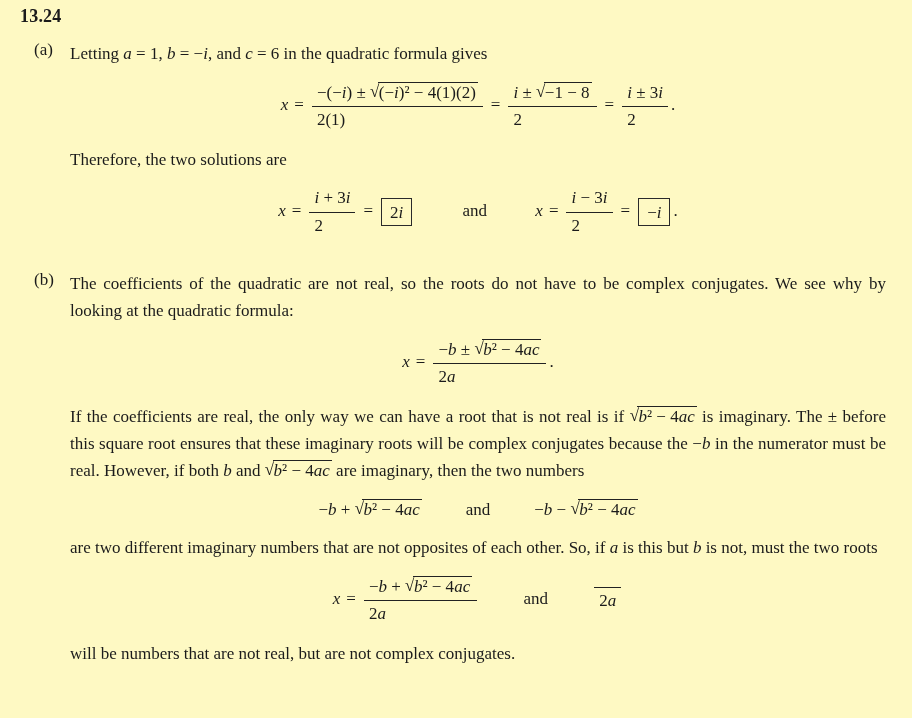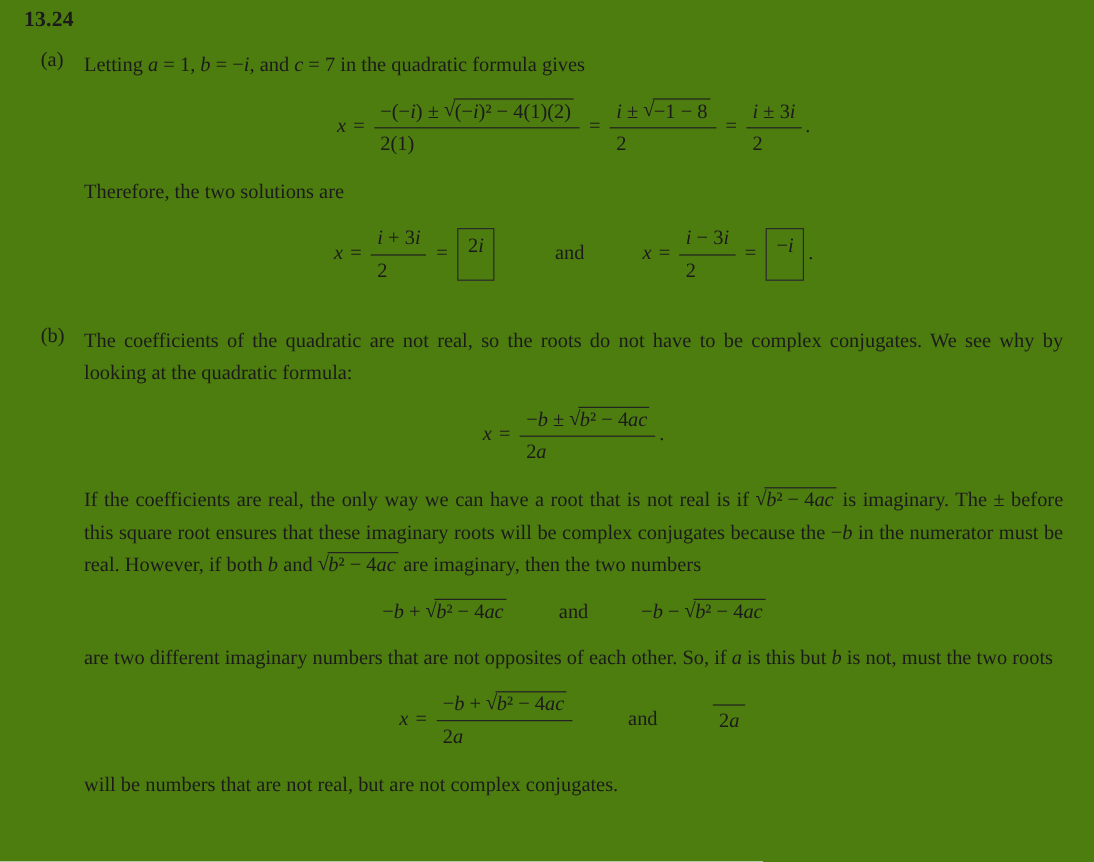--- a/index.html
+++ b/index.html
@@ -1,21 +1,21 @@
 <!DOCTYPE html>
 <html><head>
 <meta charset="utf-8">
 <style>
   html, body { margin: 0; padding: 0; background: #ffffff; }
   .page {
     position: relative;
     width: 912px; height: 718px;
     box-sizing: border-box;
     padding: 6px 26px 10px 20px;
-    background: #4d7c0f;
+    background: #fef9c3;
     color: #1b1b1b;
     font-family: "Liberation Serif", "DejaVu Serif", serif;
     font-size: 17px;
     overflow: hidden;
   }
   .problem-number { font-weight: bold; font-size: 18px; letter-spacing: 0.2px; }
   .part { display: flex; margin-top: 13px; }
   .part-label { width: 36px; margin-left: 14px; flex: none; }
   .part-body { flex: 1; min-width: 0; }
   p.text { margin: 0; text-align: justify; line-height: 1.6; }
@@ -35,36 +35,36 @@
   .frac .den { display: block; border-top: 1.5px solid #222; padding: 3px 5px 1px; line-height: 1.18; }
 
   
   .sqrt { white-space: nowrap; }
   .rad { display: inline-block; transform: translateY(-1px); margin-right: -1.5px; font-style: normal; }
   .bar { display: inline-block; border-top: 1.5px solid #222; line-height: 1.12; padding: 0 2px 0 1px; }
 
   
   .boxed {
     display: inline-block; vertical-align: middle;
-    border: 1.4px solid #2a2a2a; padding: 5px 8px 20px; margin: 0 2px;
+    border: 1.4px solid #2a2a2a; padding: 5px 8px 4px; margin: 0 2px;
     line-height: 1;
   }
 </style>
 </head>
 <body>
 
 <div class="page">
 
   <div class="problem-number">13.24</div>
 
   <div class="part">
     <div class="part-label">(a)</div>
     <div class="part-body">
 
-      <p class="text"><span>Letting </span><i>a</i><span> = 1, </span><i>b</i><span> = −</span><i>i</i><span>, and </span><i>c</i><span> = 7 in the quadratic formula gives</span></p>
+      <p class="text"><span>Letting </span><i>a</i><span> = 1, </span><i>b</i><span> = −</span><i>i</i><span>, and </span><i>c</i><span> = 6 in the quadratic formula gives</span></p>
 
       <div class="display">
         <span class="math">
           <i>x</i><span class="mo">=</span><span class="frac"><span class="num"><span>−(−</span><i>i</i><span>) ± </span><span class="sqrt"><span class="rad">√</span><span class="bar"><span>(−</span><i>i</i><span>)² − 4(1)(2)</span></span></span></span><span class="den">2(1)</span></span><span class="mo">=</span><span class="frac"><span class="num"><i>i</i><span> ± </span><span class="sqrt"><span class="rad">√</span><span class="bar">−1 − 8</span></span></span><span class="den">2</span></span><span class="mo">=</span><span class="frac"><span class="num"><i>i</i><span> ± 3</span><i>i</i></span><span class="den">2</span></span><span class="dot">.</span>
         </span>
       </div>
 
       <p class="text">Therefore, the two solutions are</p>
 
       <div class="display">

